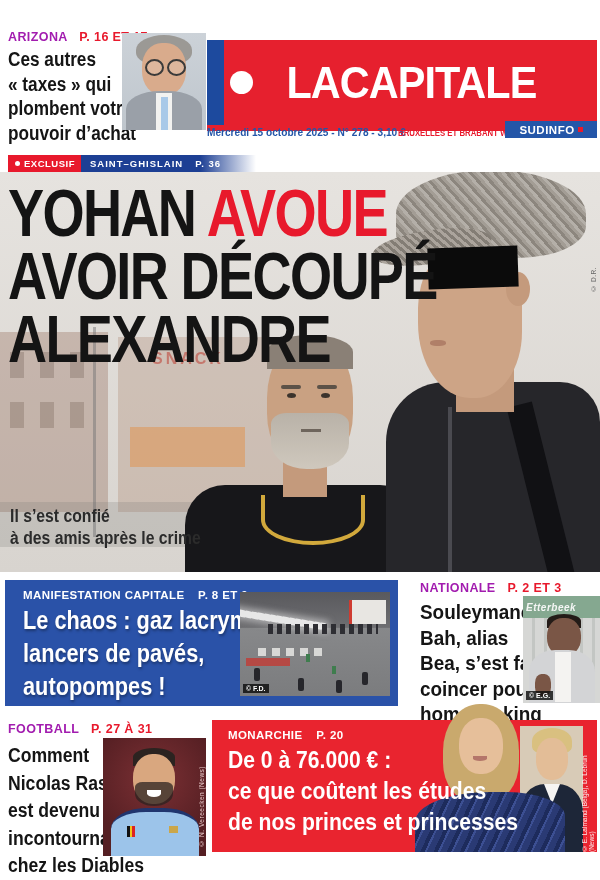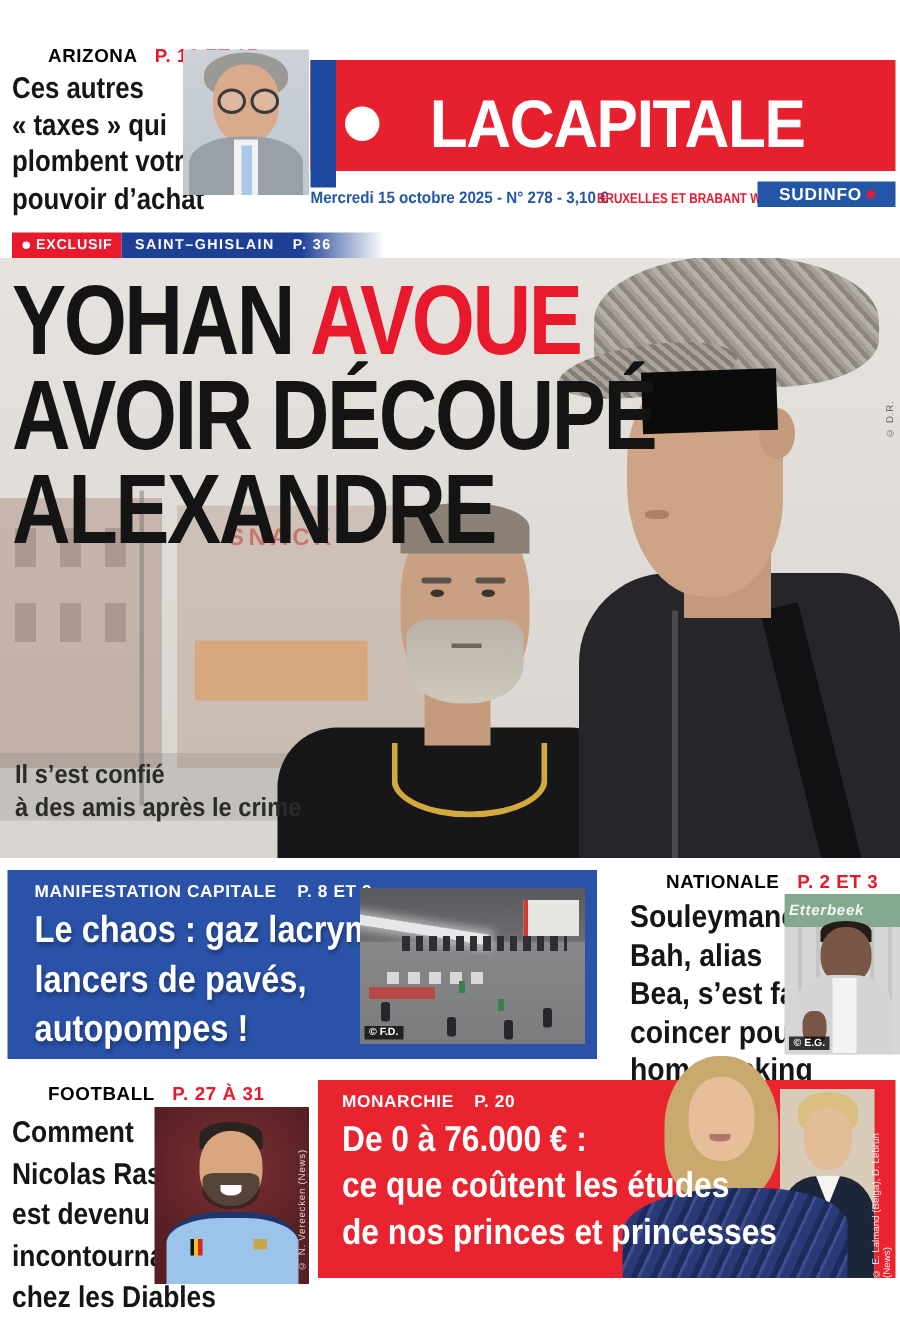--- a/index.html
+++ b/index.html
@@ -3,36 +3,36 @@
 <meta charset="utf-8">
 <style>
   html,body{margin:0;padding:0;background:#fff;}
   #page{position:relative;width:600px;height:880px;background:#fff;overflow:hidden;
         font-family:"Liberation Sans",sans-serif;-webkit-font-smoothing:antialiased;}
   .abs{position:absolute;}
   .cond{display:inline-block;transform:scaleX(.86);transform-origin:0 50%;white-space:nowrap;}
 
   
   .kicker{font-size:12.5px;font-weight:900;letter-spacing:.4px;}
-  .kick-blue{color:#000000;margin-left:24px;}
+  .kick-blue{color:#a21caf;}
   .kick-red{color:#e8192c;}
 
   
   .teaser-head{font-size:20px;font-weight:700;line-height:24.5px;color:#151515;}
   .portrait{left:122px;top:33px;width:84px;height:97px;background:linear-gradient(#ccd2d8,#bfc6cd);overflow:hidden;}
   .p-hair{position:absolute;left:14px;top:2px;width:56px;height:30px;border-radius:50% 50% 40% 40%;background:#9b9995;}
   .p-face{position:absolute;left:20px;top:10px;width:44px;height:52px;border-radius:45%;background:#d9ab8c;}
   .p-glass{position:absolute;top:26px;width:15px;height:13px;border:2px solid #3a3a3a;border-radius:50%;background:rgba(255,255,255,.15);}
   .p-suit{position:absolute;left:4px;top:58px;width:76px;height:40px;border-radius:45% 45% 0 0;background:#9aa0a8;}
   .p-shirt{position:absolute;left:34px;top:60px;width:16px;height:38px;background:#f2f2f0;}
   .p-tie{position:absolute;left:39px;top:64px;width:7px;height:34px;background:#a9c9e8;}
   .vcred{writing-mode:vertical-rl;transform:rotate(180deg);font-size:6.5px;color:#666;letter-spacing:.5px;}
 
   
-  .masthead{left:207px;top:40px;width:390px;height:74px;background:#e6202e;}
+  .masthead{left:207px;top:40px;width:390px;height:91px;background:#e6202e;}
   .mast-stripe{position:absolute;left:0;top:0;width:17px;height:85px;background:#1d4a9e;}
   .mast-dot{position:absolute;left:23px;top:31px;width:23px;height:23px;border-radius:50%;background:#fff;}
   .mast-title{position:absolute;left:48px;top:0;width:340px;height:85px;line-height:85px;text-align:center;color:#fff;
               font-size:45px;letter-spacing:-1px;transform:scaleX(.92);transform-origin:0 50%;white-space:nowrap;}
   .mast-title .lt{font-weight:600;}
   .mast-title .bd{font-weight:900;}
   .dateline{left:207px;top:126px;font-size:11px;font-weight:700;color:#2456a8;}
   .edition{left:398px;top:127px;font-size:9.5px;font-weight:900;color:#e8192c;}
   .edition .cond{transform:scaleX(.82);}
   .sudinfo{left:505px;top:121px;width:92px;height:17px;background:#2456a8;display:flex;align-items:center;justify-content:center;gap:3px;}

